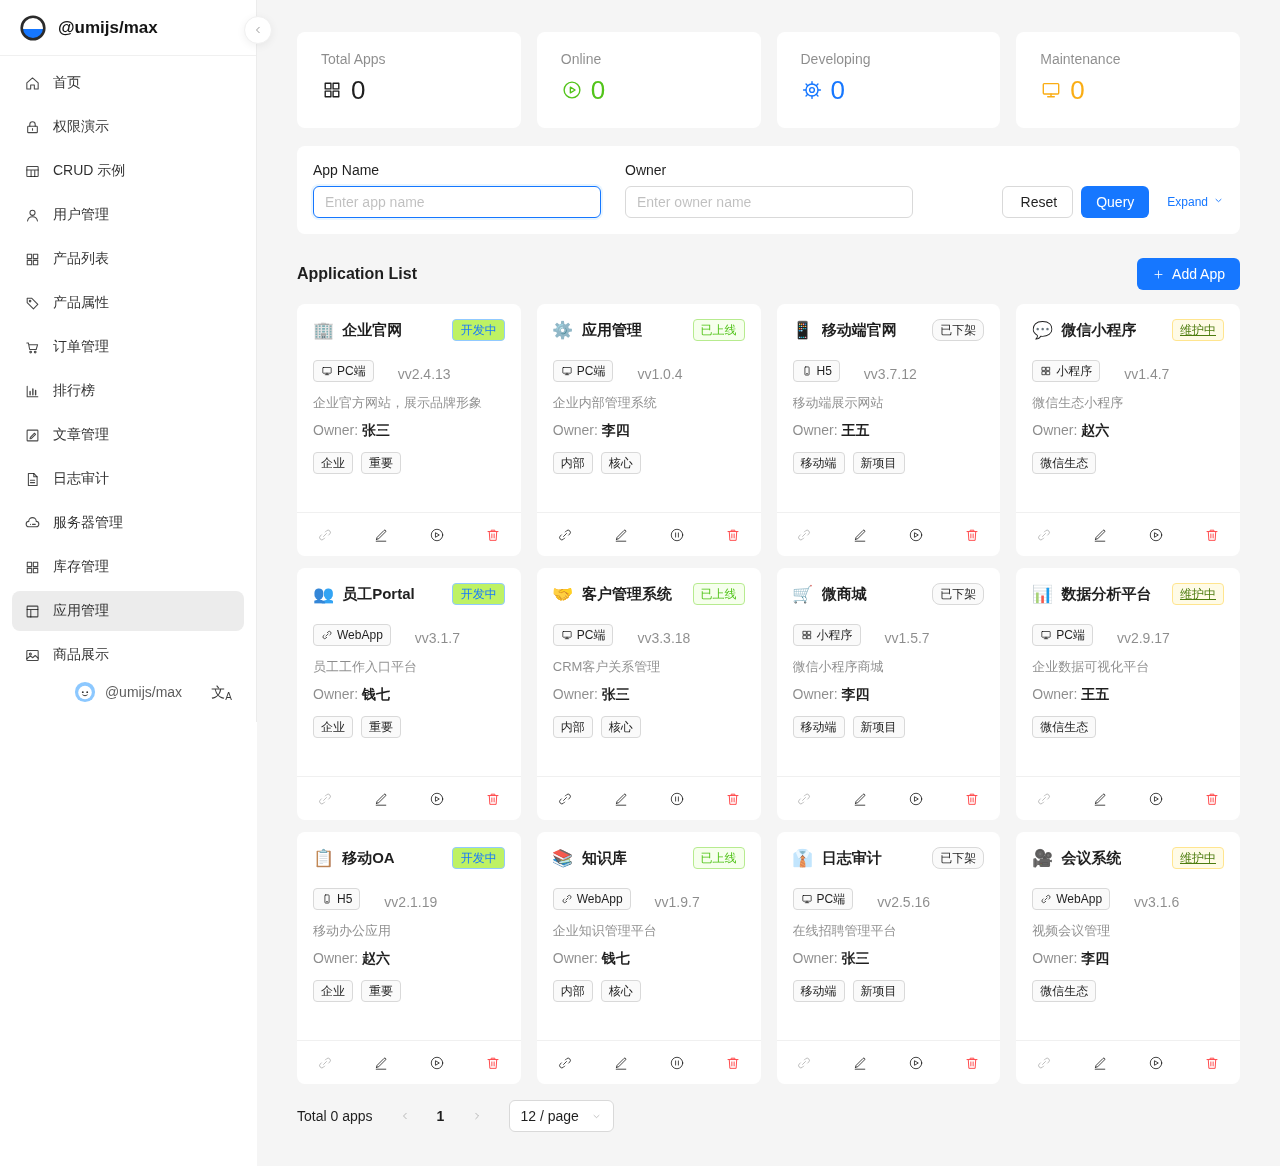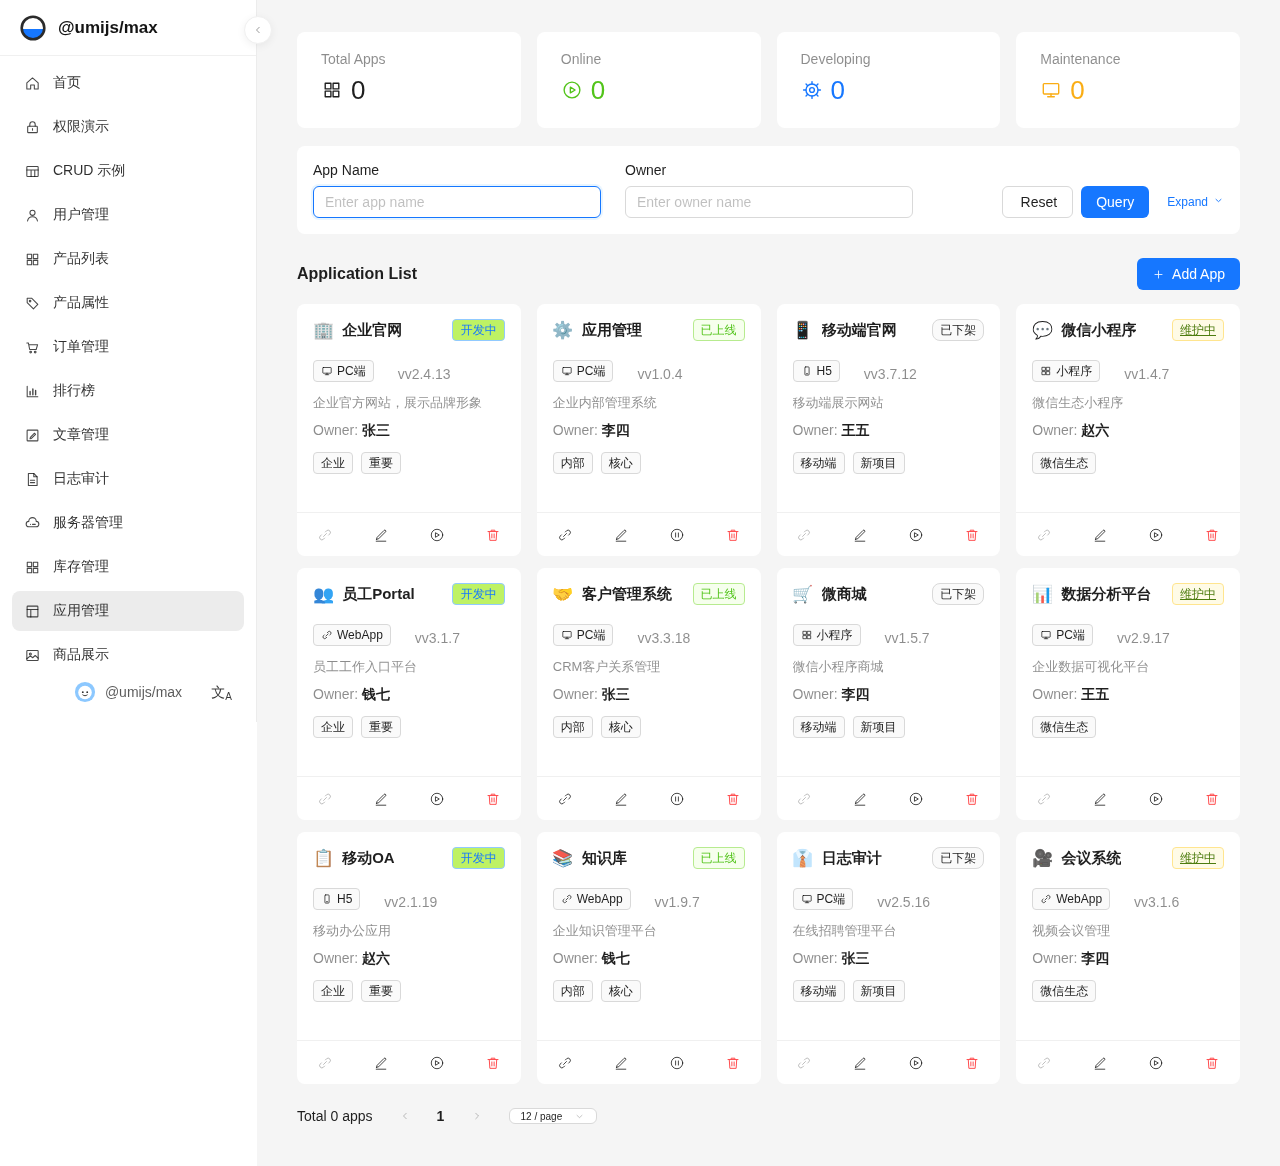--- a/index.html
+++ b/index.html
@@ -81,21 +81,21 @@
 .action svg { width:16px; height:16px; }
 .action.disabled { color:rgba(0,0,0,0.25); }
 .action.danger { color:#ff4d4f; }
 
 
 .pagination { display:flex; align-items:center; margin-top:16px; }
 .pg-total { font-size:14px; margin-right:16px; }
 .pg-btn { width:32px; height:32px; display:flex; align-items:center; justify-content:center; color:rgba(0,0,0,0.25); cursor:pointer; }
 .pg-btn svg { width:12px; height:12px; }
 .pg-num { width:32px; height:32px; display:flex; align-items:center; justify-content:center; font-size:14px; font-weight:600; margin:0 4px; cursor:pointer; }
-.pg-size { height:16px; border:1px solid #d9d9d9; border-radius:6px; background:#fff; display:flex; align-items:center; gap:12px; padding:0 11px; font-size:10px; margin-left:16px; cursor:pointer; }
+.pg-size { height:32px; border:1px solid #d9d9d9; border-radius:6px; background:#fff; display:flex; align-items:center; gap:12px; padding:0 11px; font-size:14px; margin-left:16px; cursor:pointer; }
 .pg-size svg { width:11px; height:11px; color:rgba(0,0,0,0.25); }
 </style>
 </head>
 <body>
 
 <aside class="sidebar">
   <div class="sidebar-inner">
     <div class="logo-row">
       <svg viewBox="0 0 30 30" width="30" height="30">
         <circle cx="15" cy="15" r="11.3" fill="#1677ff"></circle>

